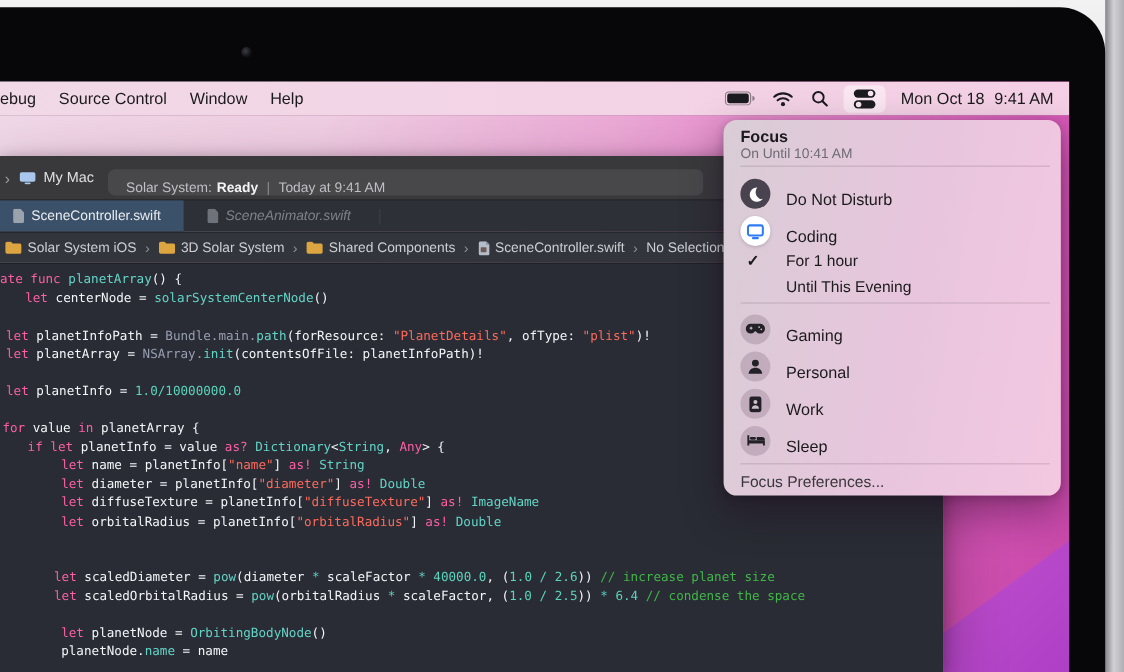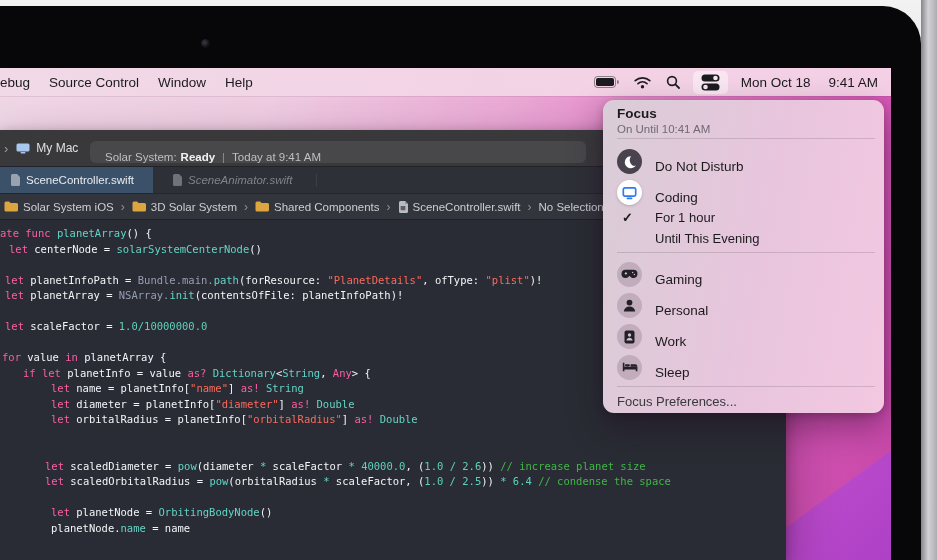--- a/index.html
+++ b/index.html
@@ -25,21 +25,21 @@
   
   #menubar{position:absolute;left:0;top:0;width:891px;height:28px;
     background:linear-gradient(90deg,#f1d9e7 0%,#f4cfe5 100%);
     display:flex;align-items:center;font-size:13.5px;color:#1b1b1d;
     box-shadow:0 0.5px 0 rgba(120,60,100,.25);}
   .mb-left{display:flex;align-items:center;gap:19px;padding-left:0;}
   .mb-item{white-space:nowrap;}
   .mb-right{margin-left:auto;display:flex;align-items:center;gap:15px;padding-right:13px;}
   .mb-ico{display:flex;align-items:center;}
   #cc-wrap{background:rgba(255,255,255,.45);border-radius:5px;padding:3px 8px;margin:0 -2px;}
-  .mb-clock{display:flex;gap:18px;font-weight:500;}
+  .mb-clock{display:flex;gap:8px;font-weight:500;}
 
   
   #xcode{position:absolute;left:0;top:62px;width:786px;height:430px;
     border-top-right-radius:9px;overflow:hidden;
     box-shadow:0 20px 50px rgba(50,10,45,.45),0 3px 12px rgba(0,0,0,.3);}
   #toolbar{position:absolute;left:0;top:0;width:786px;height:36px;background:#39393c;
     display:flex;align-items:center;color:#dfe0e2;font-size:12px;}
   .tb-chevron{color:#9b9c9f;font-size:13px;margin:0 8px 0 4px;}
   #run-dest{display:flex;align-items:center;gap:6px;}
   #status-pill{position:absolute;left:90px;top:11px;width:496px;height:22px;background:#48484b;
@@ -209,31 +209,32 @@
           <span>SceneController.swift</span>
         </span>
         <span class="jb-sep">›</span>
         <span class="jb-item">
           <span>No Selection</span>
         </span>
       </div>
 
       <div id="editor">
           <div class="code-line" style="padding-left: 0px;"><span class="tok-kw">ate</span><span class="tok-pl"> </span><span class="tok-kw">func</span><span class="tok-pl"> </span><span class="tok-ty">planetArray</span><span class="tok-pl">() {</span></div>
-          <div class="code-line" style="padding-left: 9px;"><span class="tok-kw">let</span><span class="tok-pl"> centerNode = </span><span class="tok-ty">solarSystemCenterNode</span><span class="tok-pl">()</span></div>
+          <div class="code-line" style="padding-left: 21px;"><span class="tok-kw">let</span><span class="tok-pl"> centerNode = </span><span class="tok-ty">solarSystemCenterNode</span><span class="tok-pl">()</span></div>
           <div class="code-line" style="padding-left: 0px;"></div>
           <div class="code-line" style="padding-left: 5px;"><span class="tok-kw">let</span><span class="tok-pl"> planetInfoPath = </span><span class="tok-sys">Bundle.main.</span><span class="tok-ty">path</span><span class="tok-pl">(forResource: </span><span class="tok-str">"PlanetDetails"</span><span class="tok-pl">, ofType: </span><span class="tok-str">"plist"</span><span class="tok-pl">)!</span></div>
           <div class="code-line" style="padding-left: 5px;"><span class="tok-kw">let</span><span class="tok-pl"> planetArray = </span><span class="tok-sys">NSArray.</span><span class="tok-ty">init</span><span class="tok-pl">(contentsOfFile: planetInfoPath)!</span></div>
           <div class="code-line" style="padding-left: 0px;"></div>
-          <div class="code-line" style="padding-left: 5px;"><span class="tok-kw">let</span><span class="tok-pl"> scaleFactor = </span><span class="tok-num">1.0/10000000.0</span></div>
+          <div class="code-line" style="padding-left: 5px;"><span class="tok-kw">let</span><span class="tok-pl"> planetInfo = </span><span class="tok-num">1.0/10000000.0</span></div>
           <div class="code-line" style="padding-left: 0px;"></div>
           <div class="code-line" style="padding-left: 2px;"><span class="tok-kw">for</span><span class="tok-pl"> value </span><span class="tok-kw">in</span><span class="tok-pl"> planetArray {</span></div>
           <div class="code-line" style="padding-left: 23px;"><span class="tok-kw">if let</span><span class="tok-pl"> planetInfo = value </span><span class="tok-kw">as?</span><span class="tok-pl"> </span><span class="tok-ty">Dictionary</span><span class="tok-pl">&lt;</span><span class="tok-ty">String</span><span class="tok-pl">, </span><span class="tok-kw">Any</span><span class="tok-pl">&gt; {</span></div>
           <div class="code-line" style="padding-left: 51px;"><span class="tok-kw">let</span><span class="tok-pl"> name = planetInfo[</span><span class="tok-str">"name"</span><span class="tok-pl">] </span><span class="tok-kw">as!</span><span class="tok-pl"> </span><span class="tok-ty">String</span></div>
           <div class="code-line" style="padding-left: 51px;"><span class="tok-kw">let</span><span class="tok-pl"> diameter = planetInfo[</span><span class="tok-str">"diameter"</span><span class="tok-pl">] </span><span class="tok-kw">as!</span><span class="tok-pl"> </span><span class="tok-ty">Double</span></div>
+          <div class="code-line" style="padding-left: 51px;"><span class="tok-kw">let</span><span class="tok-pl"> diffuseTexture = planetInfo[</span><span class="tok-str">"diffuseTexture"</span><span class="tok-pl">] </span><span class="tok-kw">as!</span><span class="tok-pl"> </span><span class="tok-ty">ImageName</span></div>
           <div class="code-line" style="padding-left: 51px;"><span class="tok-kw">let</span><span class="tok-pl"> orbitalRadius = planetInfo[</span><span class="tok-str">"orbitalRadius"</span><span class="tok-pl">] </span><span class="tok-kw">as!</span><span class="tok-pl"> </span><span class="tok-ty">Double</span></div>
           <div class="code-line" style="padding-left: 0px;"></div>
           <div class="code-line" style="padding-left: 0px;"></div>
           <div class="code-line" style="padding-left: 45px;"><span class="tok-kw">let</span><span class="tok-pl"> scaledDiameter = </span><span class="tok-ty">pow</span><span class="tok-pl">(diameter </span><span class="tok-op">*</span><span class="tok-pl"> scaleFactor </span><span class="tok-op">*</span><span class="tok-pl"> </span><span class="tok-num">40000.0</span><span class="tok-pl">, (</span><span class="tok-num">1.0 / 2.6</span><span class="tok-pl">)) </span><span class="tok-cm">// increase planet size</span></div>
           <div class="code-line" style="padding-left: 45px;"><span class="tok-kw">let</span><span class="tok-pl"> scaledOrbitalRadius = </span><span class="tok-ty">pow</span><span class="tok-pl">(orbitalRadius </span><span class="tok-op">*</span><span class="tok-pl"> scaleFactor, (</span><span class="tok-num">1.0 / 2.5</span><span class="tok-pl">)) </span><span class="tok-op">*</span><span class="tok-pl"> </span><span class="tok-num">6.4</span><span class="tok-pl"> </span><span class="tok-cm">// condense the space</span></div>
           <div class="code-line" style="padding-left: 0px;"></div>
           <div class="code-line" style="padding-left: 51px;"><span class="tok-kw">let</span><span class="tok-pl"> planetNode = </span><span class="tok-ty">OrbitingBodyNode</span><span class="tok-pl">()</span></div>
           <div class="code-line" style="padding-left: 51px;"><span class="tok-pl">planetNode.</span><span class="tok-ty">name</span><span class="tok-pl"> = name</span></div>
         </div>
     </div>

